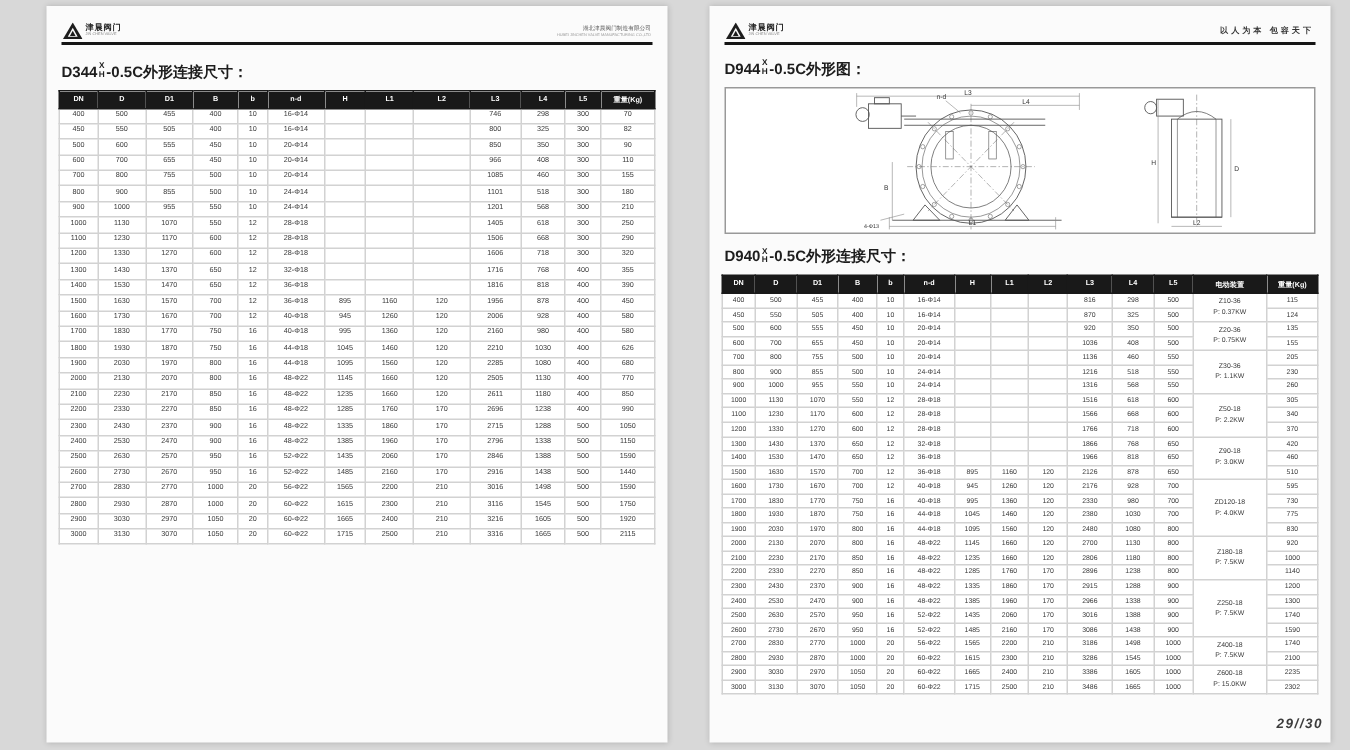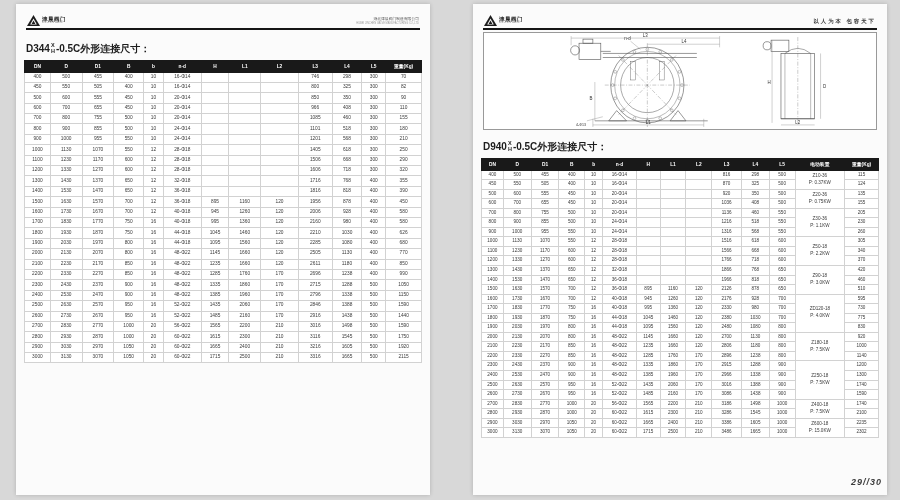--- a/index.html
+++ b/index.html
@@ -6,21 +6,21 @@
   body{
     width:900px;height:500px;position:relative;overflow:hidden;
     background:#d8d8d8;
     font-family:"Liberation Sans","DejaVu Sans",sans-serif;
   }
   .page{
     position:absolute;top:4px;width:414px;height:491px;
     background:#fbfbfb;box-sizing:border-box;padding:0 8px;
     box-shadow:0 0 4px rgba(0,0,0,.18);
   }
-  .page.left{left:16px}
+  .page.left{left:31px}
   .page.right{left:473px}
 
   .page-head{display:flex;justify-content:space-between;align-items:flex-end;
     padding:7px 3px 2px;height:24px;box-sizing:border-box}
   .logo{display:flex;align-items:center;gap:2px}
   .logo svg{width:13px;height:11px;display:block}
   .brand{font-size:5.5px;font-weight:700;color:#222;letter-spacing:.5px;line-height:1.1}
   .brand-sub{font-size:2.6px;color:#888;line-height:1.1}
   .head-right{text-align:right;color:#555;font-size:3.8px;line-height:1.4}
   .head-right .sub{font-size:2.6px;color:#9a9a9a}
@@ -553,20 +553,28 @@
         <div class="brand">津晨阀门</div>
         <div class="brand-sub">JIN CHEN VALVE</div>
       </div>
     </div>
     <div class="head-right">
       <div class="motto">以人为本  包容天下</div>
     </div>
   </div>
   <div class="rule"></div>
 
+  <div class="sec-title">
+    <span>D944</span>
+    <span class="stack">
+      <span>X</span>
+      <span>H</span>
+    </span>
+    <span>-0.5C外形图：</span>
+  </div>
 
   <div class="drawing">
     <svg viewBox="0 0 396 94" preserveAspectRatio="none">
       <g stroke="#555" stroke-width="0.6" fill="none">
 
         <circle cx="165" cy="51" r="37"></circle>
         <circle cx="165" cy="51" r="33" stroke-width="0.4"></circle>
         <circle cx="165" cy="51" r="27" stroke-width="0.5"></circle>
 
         <g stroke-width="0.35">

